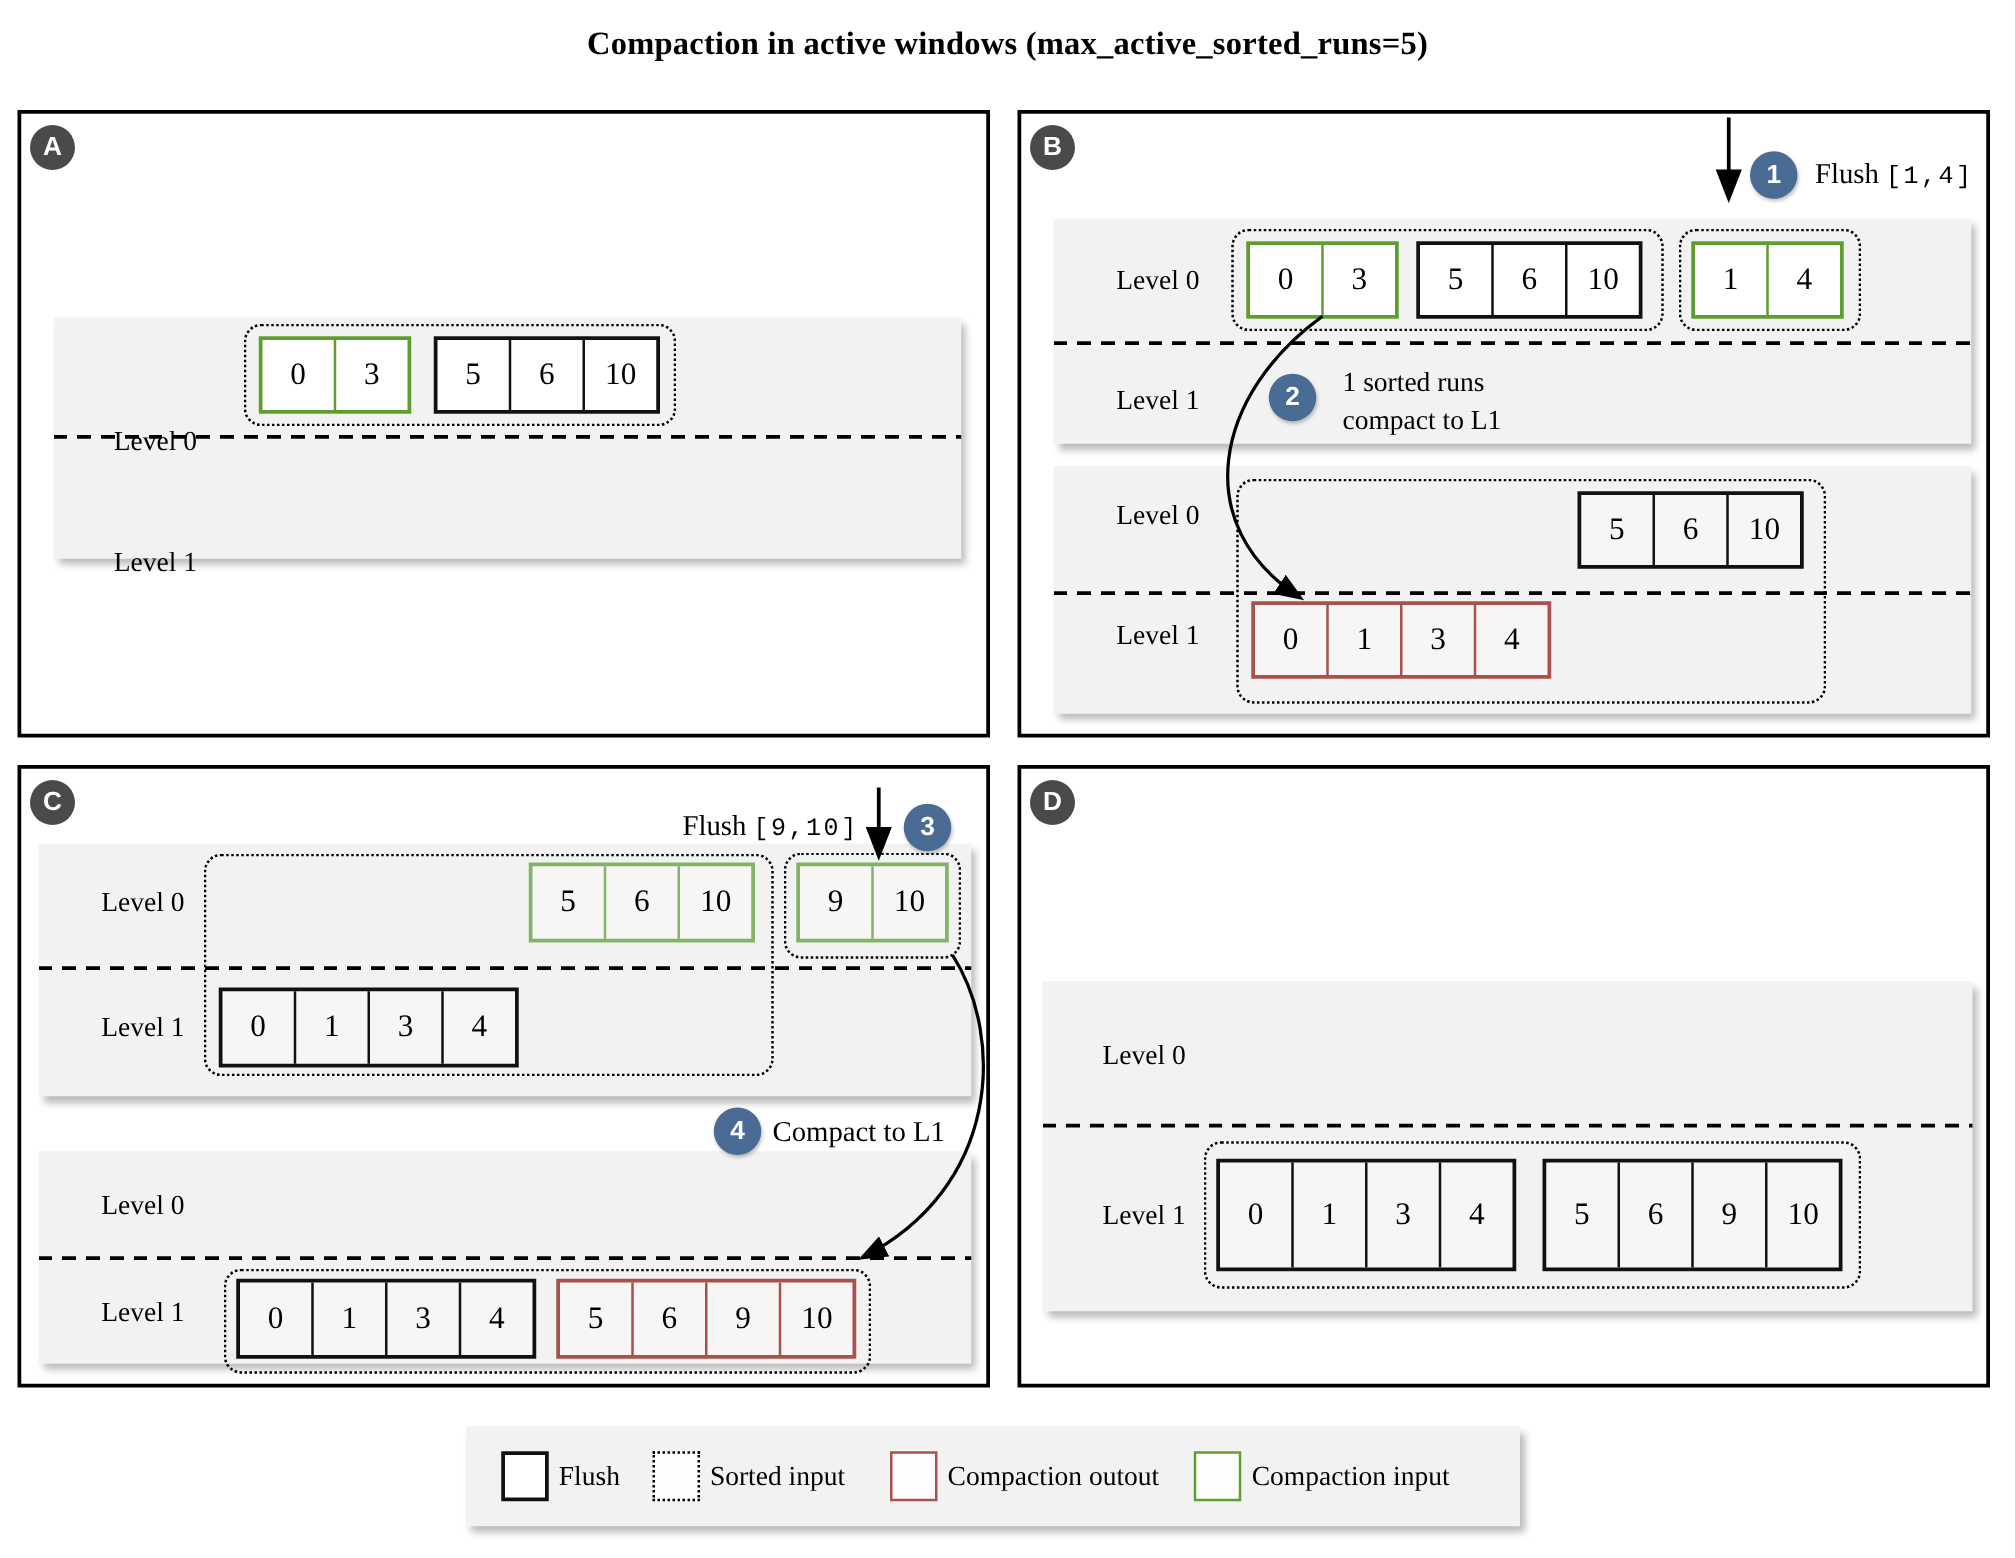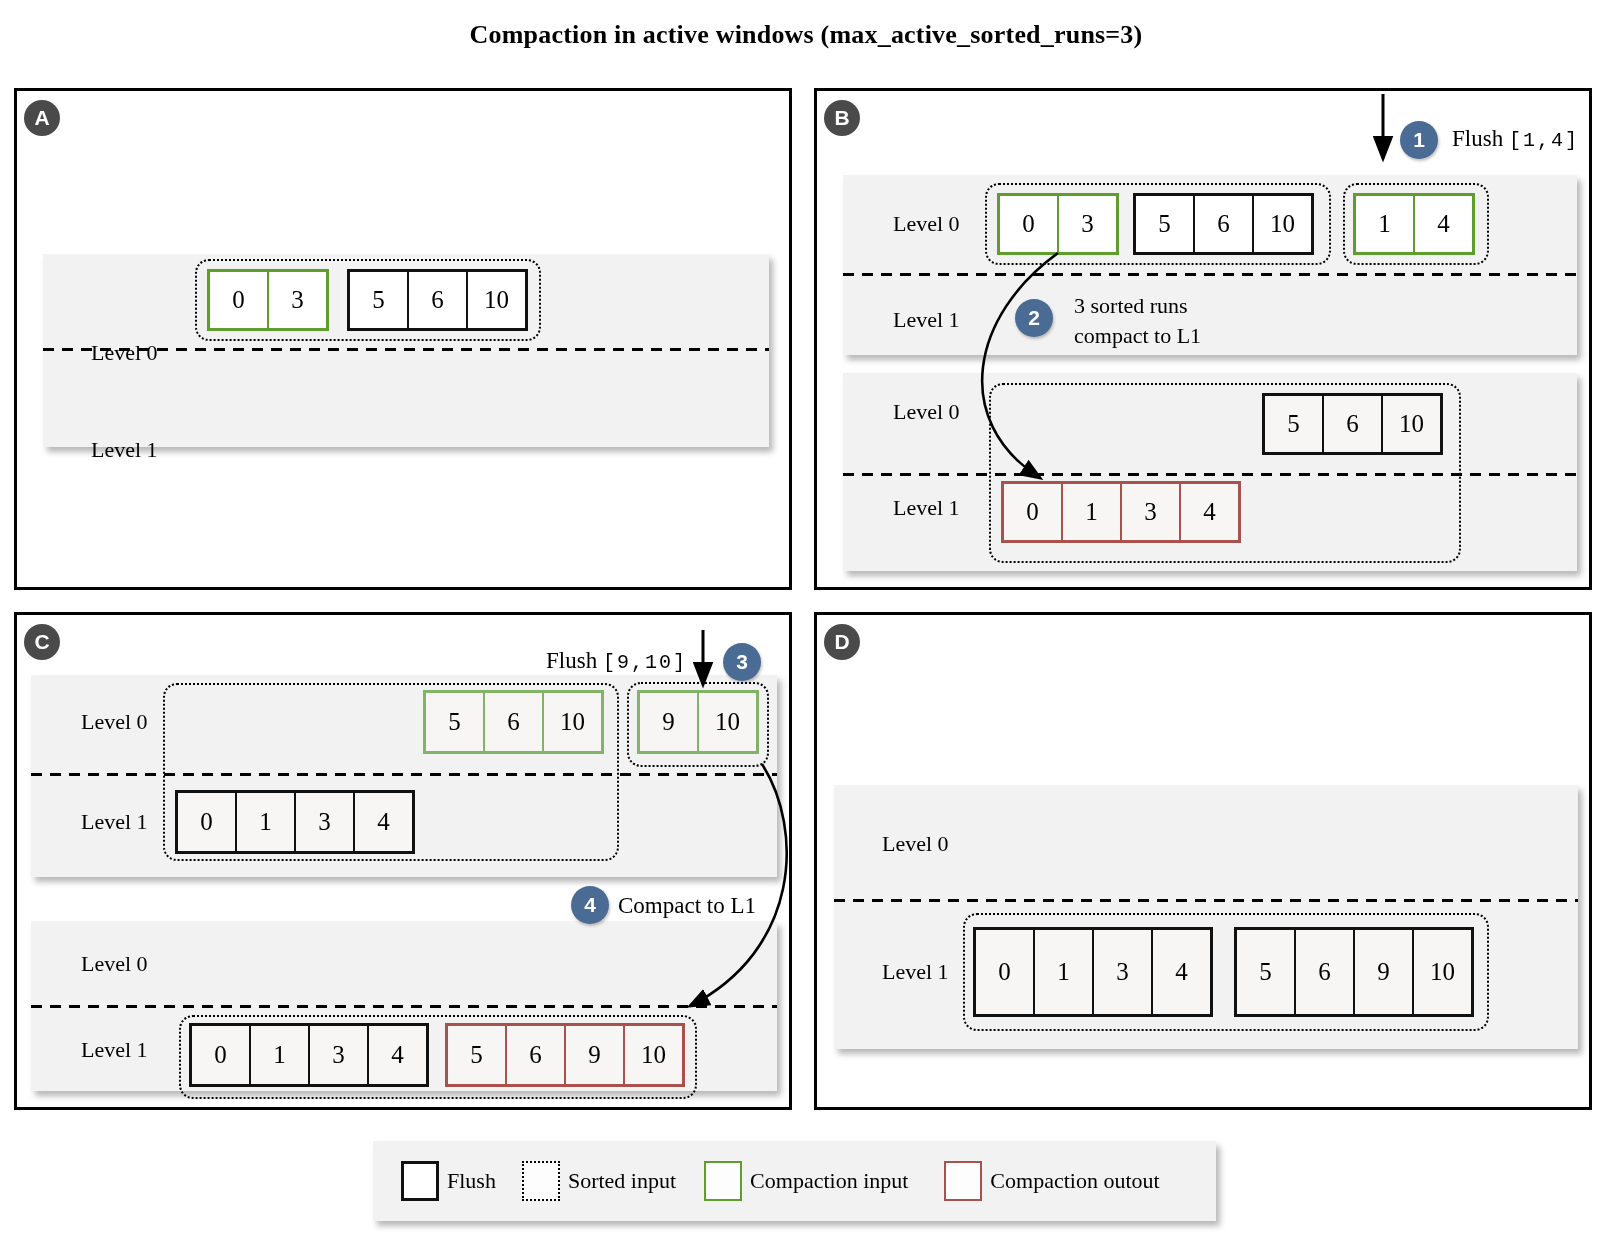--- a/index.html
+++ b/index.html
@@ -45,21 +45,21 @@
   .lg-dotted{border:2.5px dotted #000;background:#fdfdfd;}
   .lg-input{border:2.5px solid #5f9e2e;background:#fdfdfd;}
   .lg-output{border:2.5px solid #a8524e;background:#fdfdfd;}
   .lg-label{font:22px "Liberation Serif",serif;white-space:nowrap;}
 </style>
 </head>
 <body>
 
 <div class="canvas">
 
-  <div class="title">Compaction in active windows (max_active_sorted_runs=3)</div>
+  <div class="title">Compaction in active windows (max_active_sorted_runs=5)</div>
 
   <div class="panel" style="left:14px;top:88px;width:778px;height:502px;">
     <div class="band" style="left:26px;top:163px;width:726px;height:193px;">
       <div class="dashline" style="top:94px;"></div>
       <div class="lvl" style="left:48px;top:86px;">Level 0</div>
       <div class="lvl" style="left:48px;top:183px;">Level 1</div>
       <div class="dotted" style="left:152px;top:5px;width:346px;height:82px;"></div>
       <div class="filebox input" style="left:164px;top:15px;">
           <div class="cell">0</div>
           <div class="cell">3</div>
@@ -115,21 +115,21 @@
     </div>
   </div>
   <div class="pbadge" style="left:824px;top:100px;">B</div>
   <div class="stepc" style="left:1400px;top:121px;">1</div>
   <div class="anno" style="left:1452px;top:126px;">
     <span>Flush</span>
     <span class="mono">[1,4]</span>
   </div>
   <div class="stepc" style="left:1015px;top:299px;">2</div>
   <div class="twoline" style="left:1074px;top:291px;">
-    <span>3 sorted runs</span><br>
+    <span>1 sorted runs</span><br>
     <span>compact to L1</span>
   </div>
 
   <div class="panel" style="left:14px;top:612px;width:778px;height:498px;">
 
     <div class="band" style="left:14px;top:60px;width:746px;height:202px;">
       <div class="dashline" style="top:98px;"></div>
       <div class="lvl" style="left:50px;top:34px;">Level 0</div>
       <div class="lvl" style="left:50px;top:134px;">Level 1</div>
       <div class="dotted" style="left:132px;top:8px;width:456px;height:178px;"></div>
@@ -215,23 +215,23 @@
 
   <div class="legend">
     <div class="lg-item" style="margin-left:28px;">
       <div class="lg-box lg-files"></div>
       <div class="lg-label">Flush</div>
     </div>
     <div class="lg-item" style="margin-left:26px;">
       <div class="lg-box lg-dotted"></div>
       <div class="lg-label">Sorted input</div>
     </div>
+    <div class="lg-item" style="margin-left:36px;">
+      <div class="lg-box lg-output"></div>
+      <div class="lg-label">Compaction outout</div>
+    </div>
     <div class="lg-item" style="margin-left:28px;">
       <div class="lg-box lg-input"></div>
       <div class="lg-label">Compaction input</div>
     </div>
-    <div class="lg-item" style="margin-left:36px;">
-      <div class="lg-box lg-output"></div>
-      <div class="lg-label">Compaction outout</div>
-    </div>
   </div>
 
 </div>
 
 </body></html>

